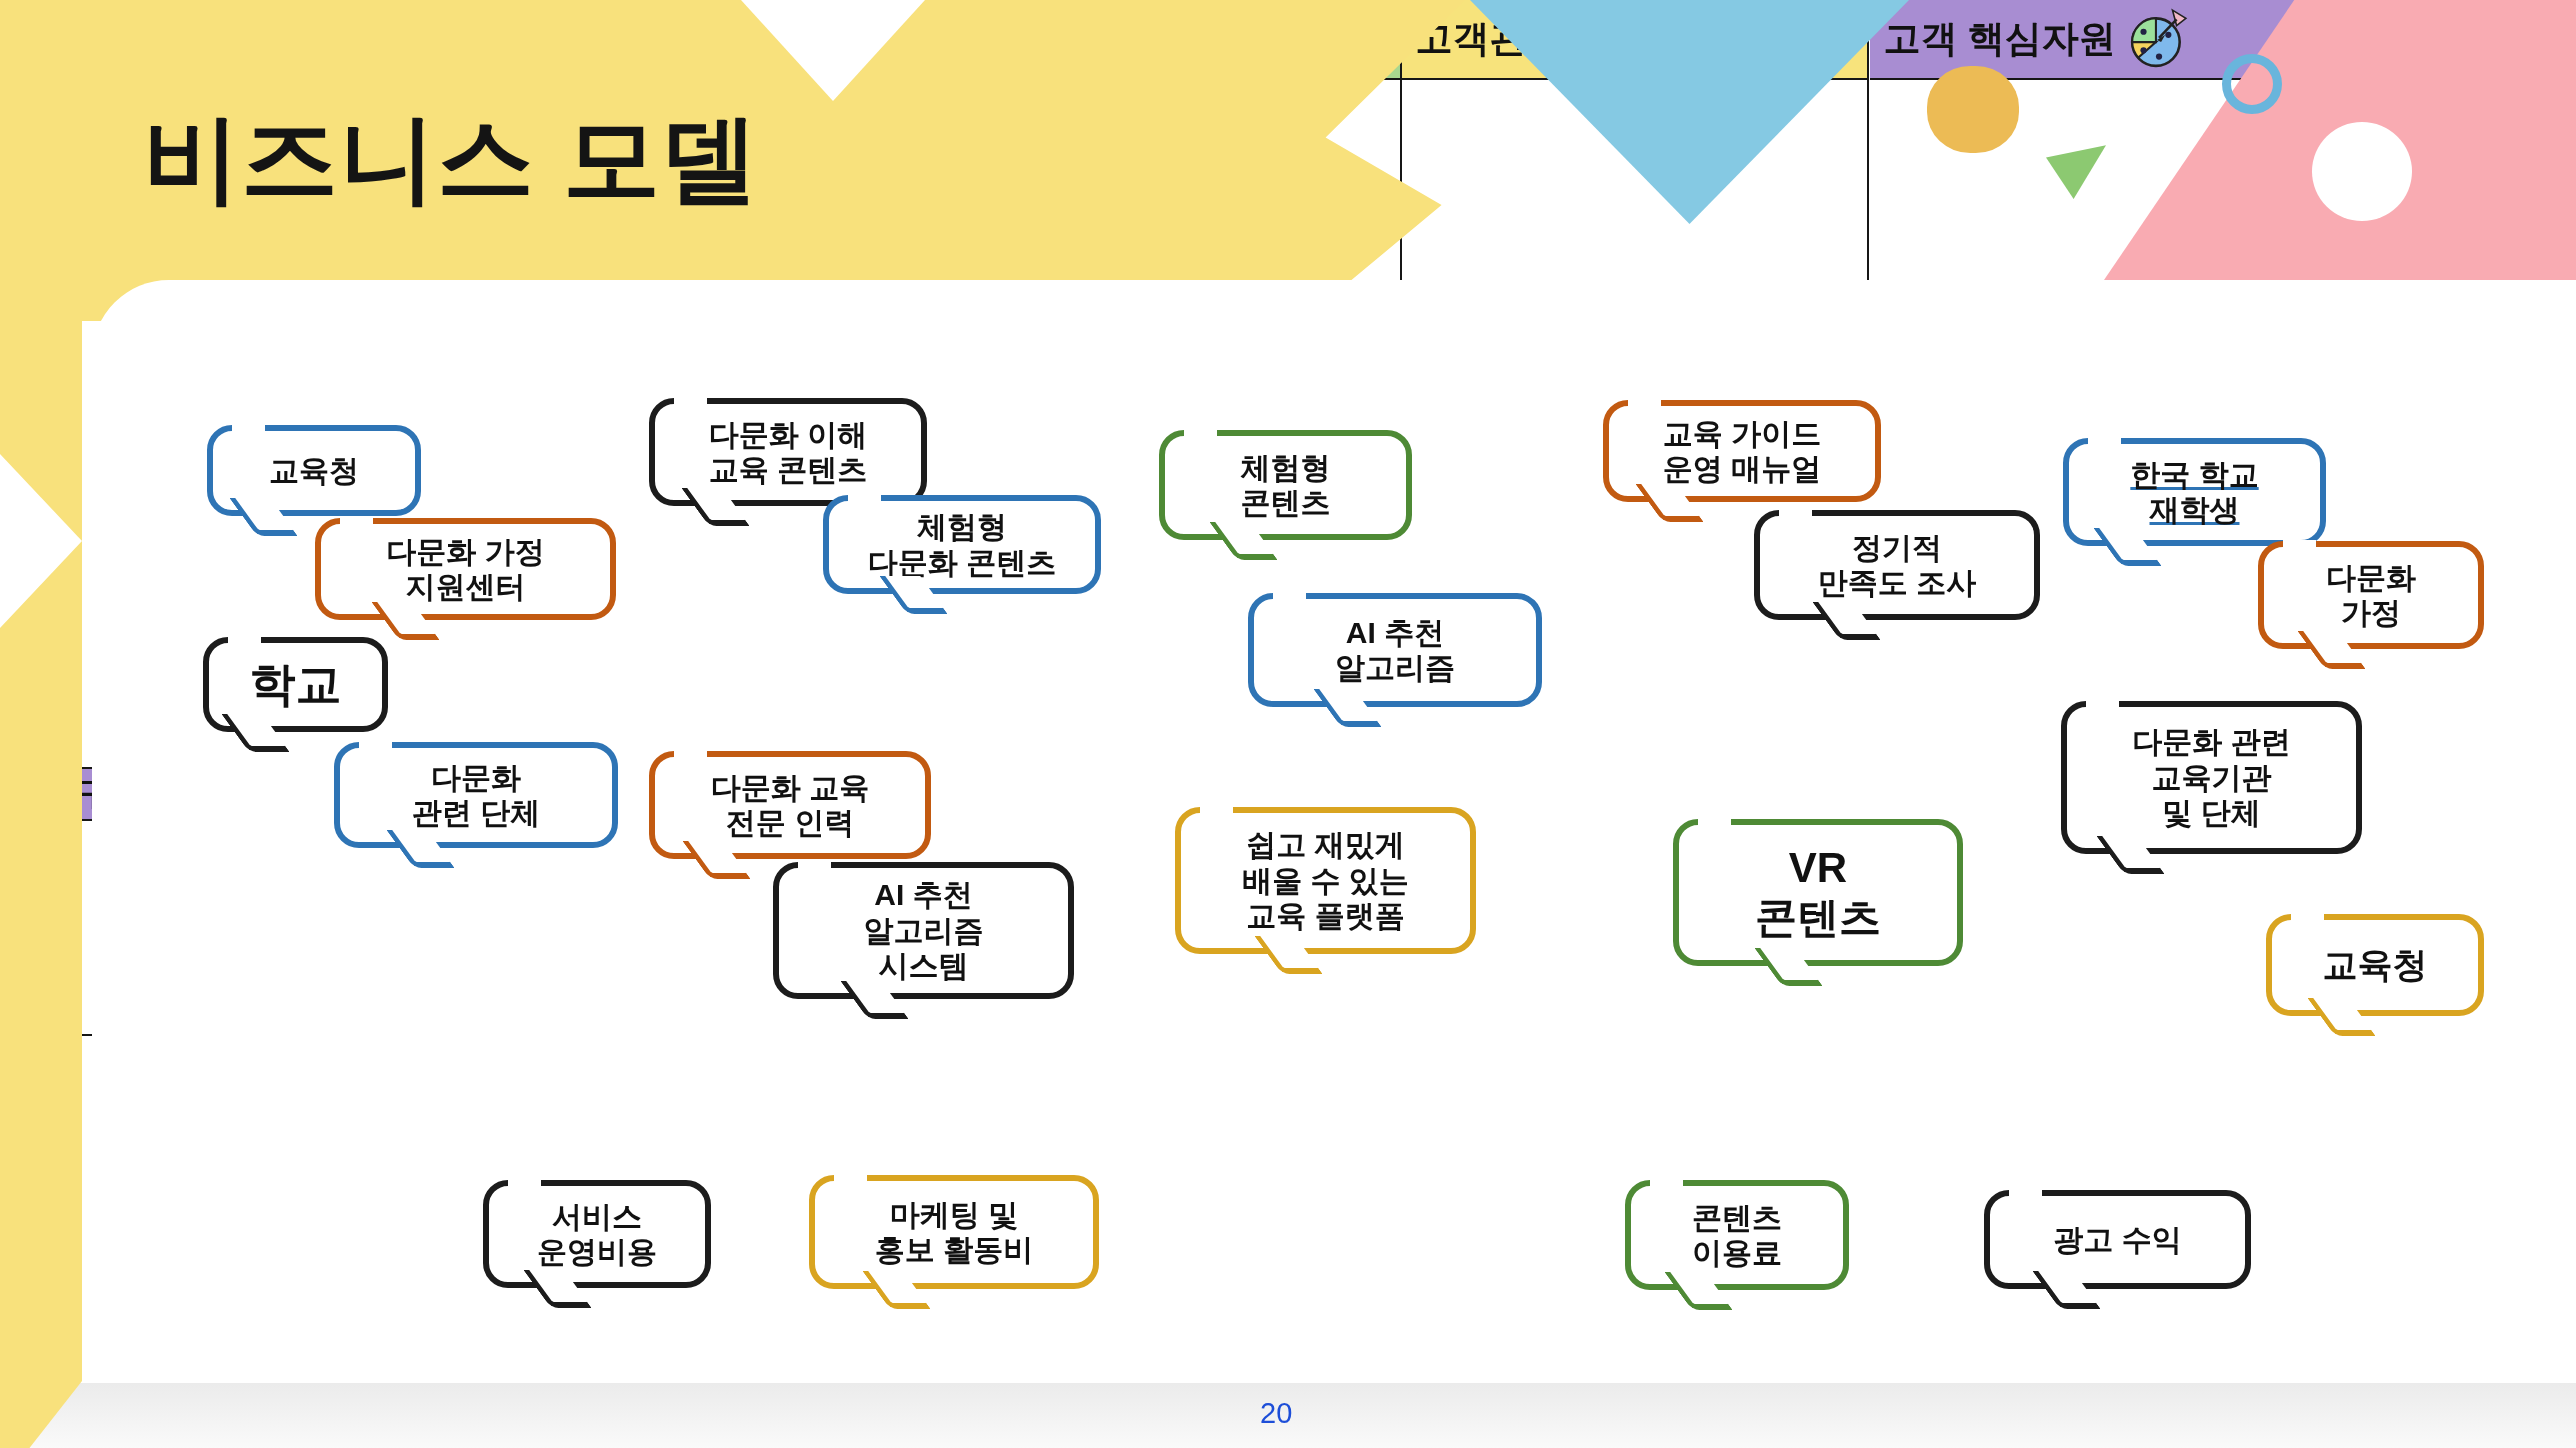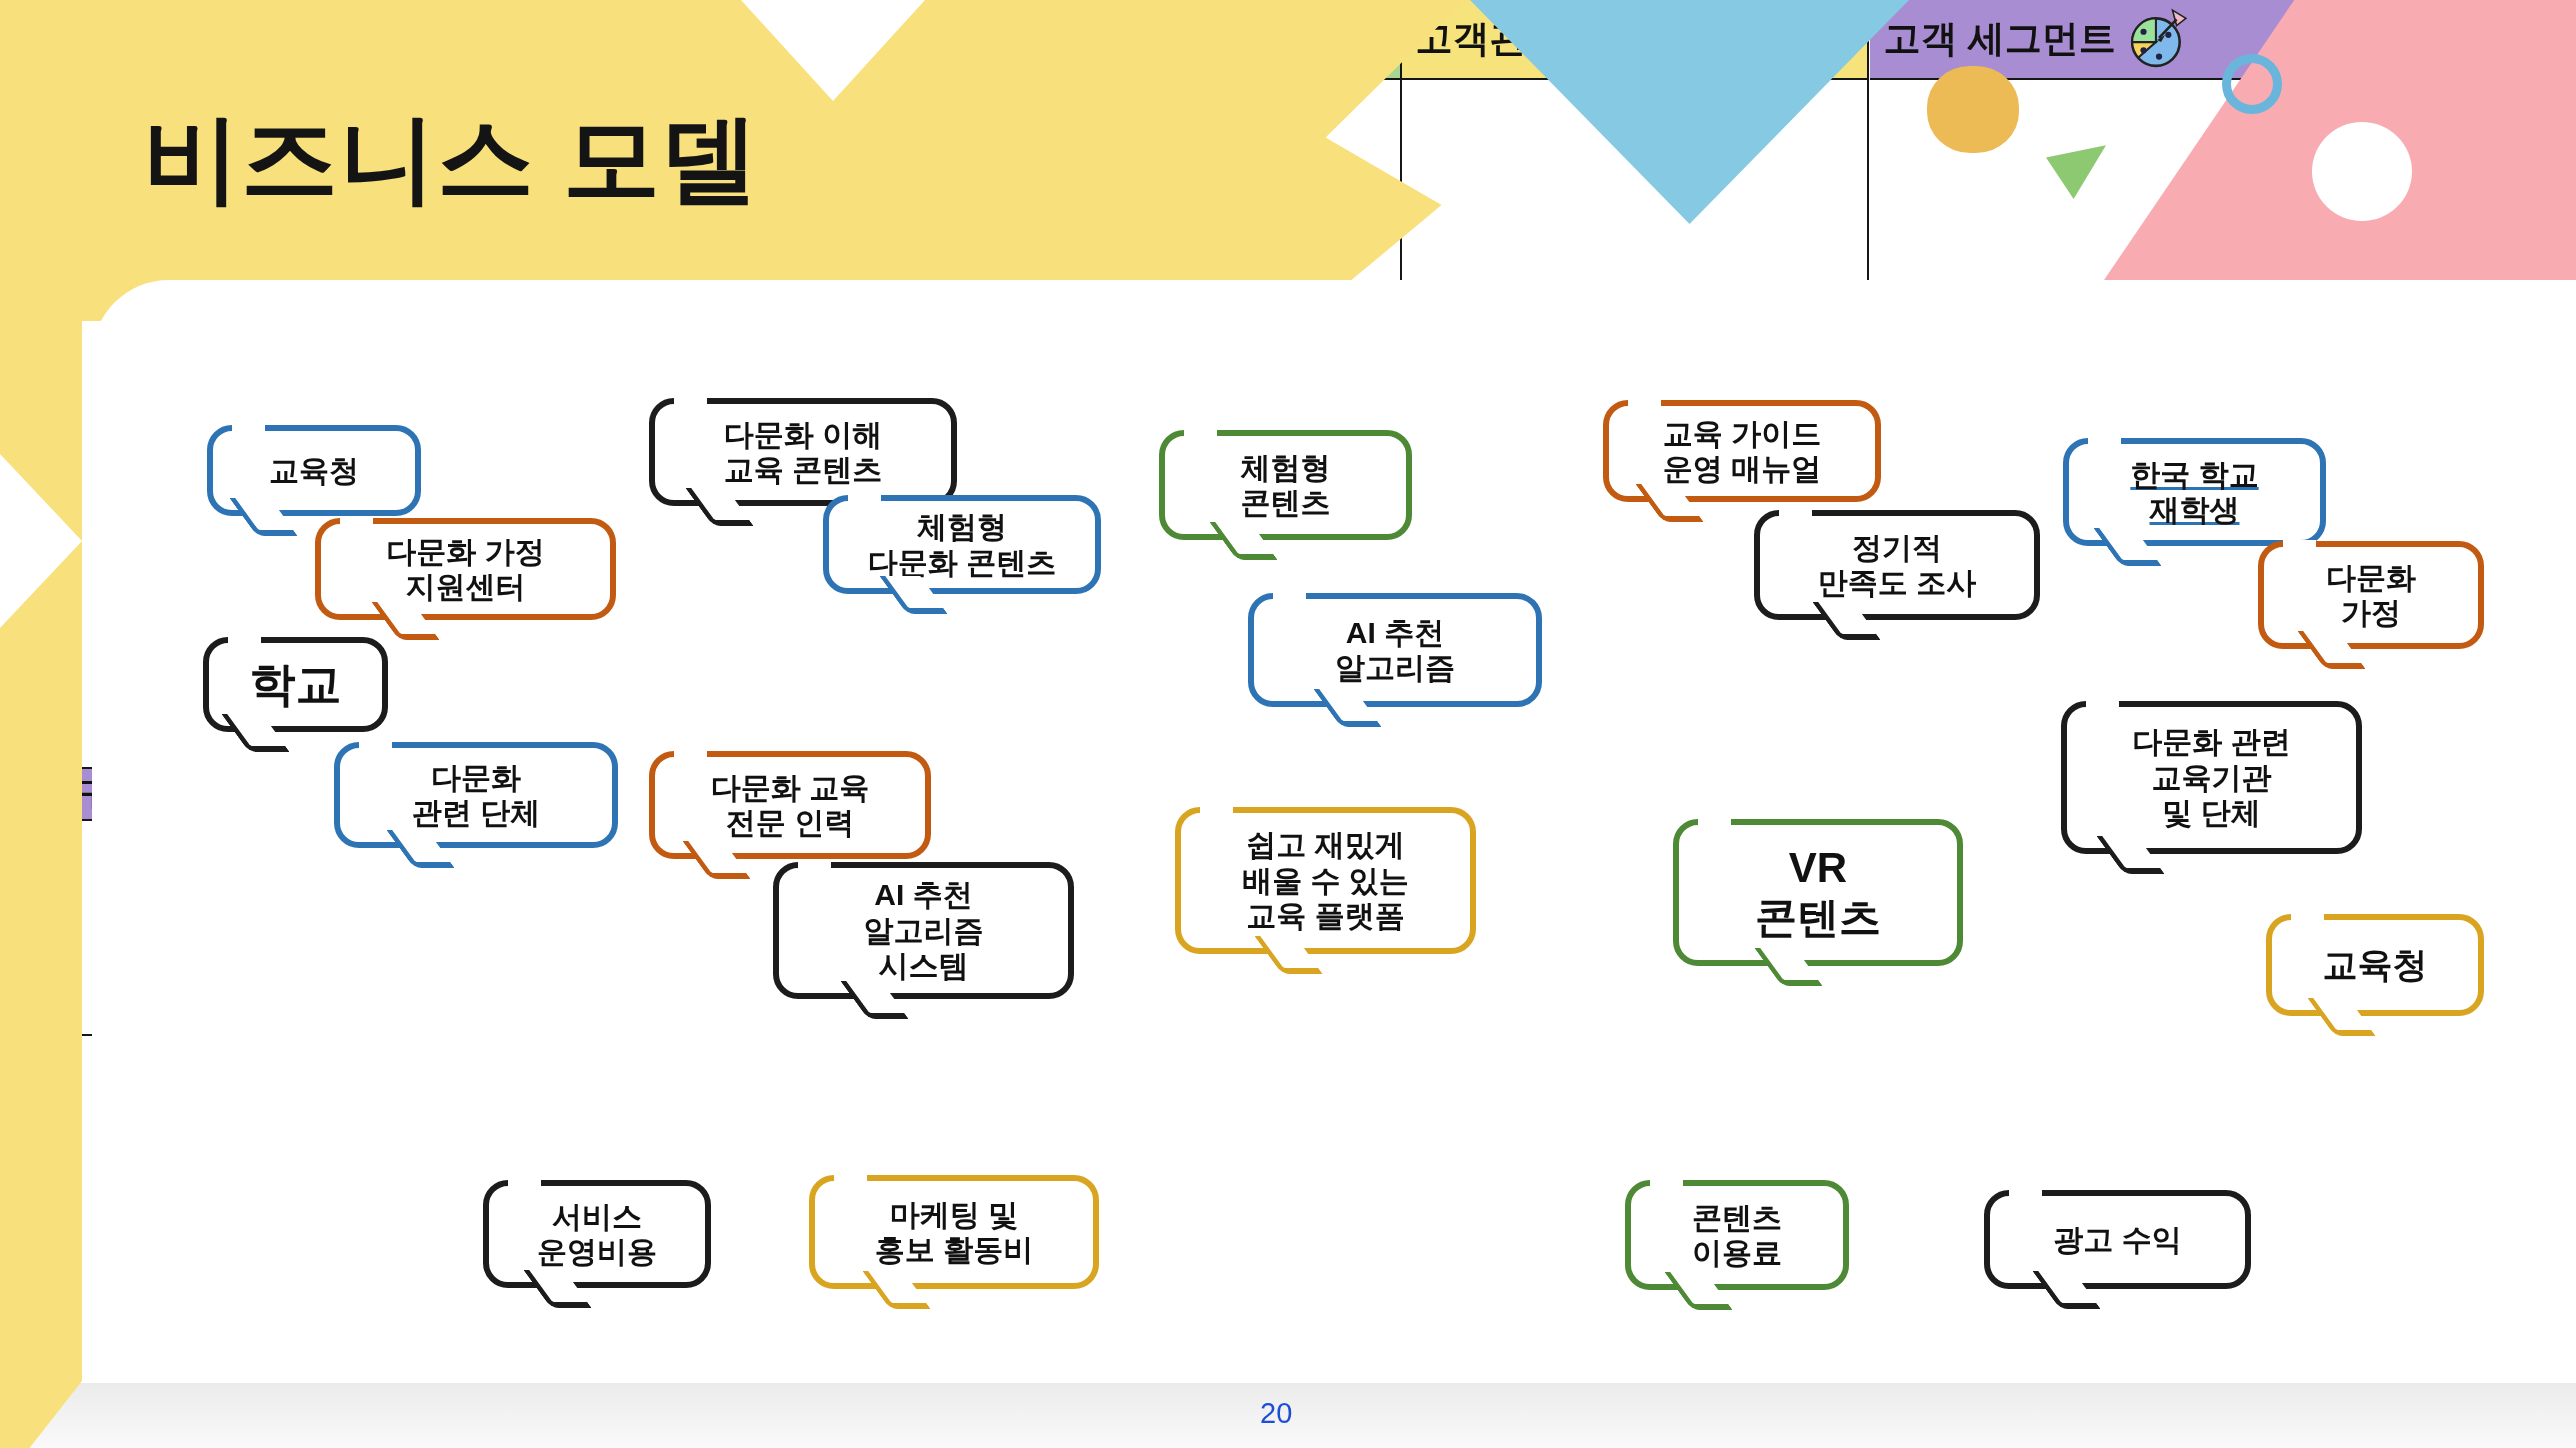--- a/index.html
+++ b/index.html
@@ -143,21 +143,21 @@
         <polygon points="50,10 60,18 48,22" fill="#222"></polygon>
         <circle cx="22" cy="18" r="5" fill="#7EB2E4" stroke="#222" stroke-width="1.5"></circle>
         <circle cx="33" cy="15" r="5" fill="#7EB2E4" stroke="#222" stroke-width="1.5"></circle>
         <circle cx="44" cy="18" r="5" fill="#7EB2E4" stroke="#222" stroke-width="1.5"></circle>
         <path d="M14 30 Q22 23 30 30 L33 33 Q41 23 52 30 L50 34 H16 Z" fill="#2E74B5" stroke="#222" stroke-width="1.5"></path>
         <rect x="12" y="36" width="24" height="11" rx="5.5" fill="#F6CDA6" stroke="#A0724E" stroke-width="2" transform="rotate(-10 24 41)"></rect>
         <rect x="30" y="36" width="24" height="11" rx="5.5" fill="#EDBE9C" stroke="#A0724E" stroke-width="2" transform="rotate(10 42 41)"></rect>
       </svg>
     </div>
     <div class="cell hdr hdr-main bg-purple" style="left:1870px;top:0;width:465px;height:80px;">
-      <span class="lbl">고객 세그먼트</span>
+      <span class="lbl">고객 핵심자원</span>
       <svg width="62" height="62" viewBox="0 0 60 60">
         <circle cx="28" cy="33" r="23" fill="#7FB9EC" stroke="#222" stroke-width="2.5"></circle>
         <path d="M28 33 L28 10 A23 23 0 0 0 5 33 Z" fill="#9BE09B" stroke="#222" stroke-width="2"></path>
         <path d="M28 33 L5 33 A23 23 0 0 0 11 48 Z" fill="#F5D35E" stroke="#222" stroke-width="2"></path>
         <circle cx="16" cy="23" r="3" fill="#224"></circle>
           <circle cx="40" cy="26" r="3" fill="#224"></circle>
         <circle cx="16" cy="41" r="3" fill="#224"></circle>
           <circle cx="31" cy="47" r="3" fill="#224"></circle>
         <polygon points="44,2 57,10 48,17" fill="#F2B8C6" stroke="#222" stroke-width="1.5"></polygon>
         <line x1="48" y1="11" x2="31" y2="29" stroke="#222" stroke-width="2.5"></line>
@@ -249,21 +249,21 @@
 지원센터</span>
     </div>
   <div class="bubble c-black fs-big" style="left:203px;top:637px;width:185px;height:95px;">
       <span class="txt">학교</span>
     </div>
   <div class="bubble c-blue" style="left:334px;top:742px;width:284px;height:106px;--tl:22%;">
       <span class="txt">다문화
 관련 단체</span>
     </div>
 
-  <div class="bubble c-black" style="left:649px;top:398px;width:308px;height:108px;">
+  <div class="bubble c-black" style="left:649px;top:398px;width:278px;height:108px;">
       <span class="txt">다문화 이해
 교육 콘텐츠</span>
     </div>
   <div class="bubble c-blue" style="left:823px;top:495px;width:278px;height:99px;--tl:24%;">
       <span class="txt">체험형
 다문화 콘텐츠</span>
     </div>
 
   <div class="bubble c-orange" style="left:649px;top:751px;width:282px;height:108px;">
       <span class="txt">다문화 교육

